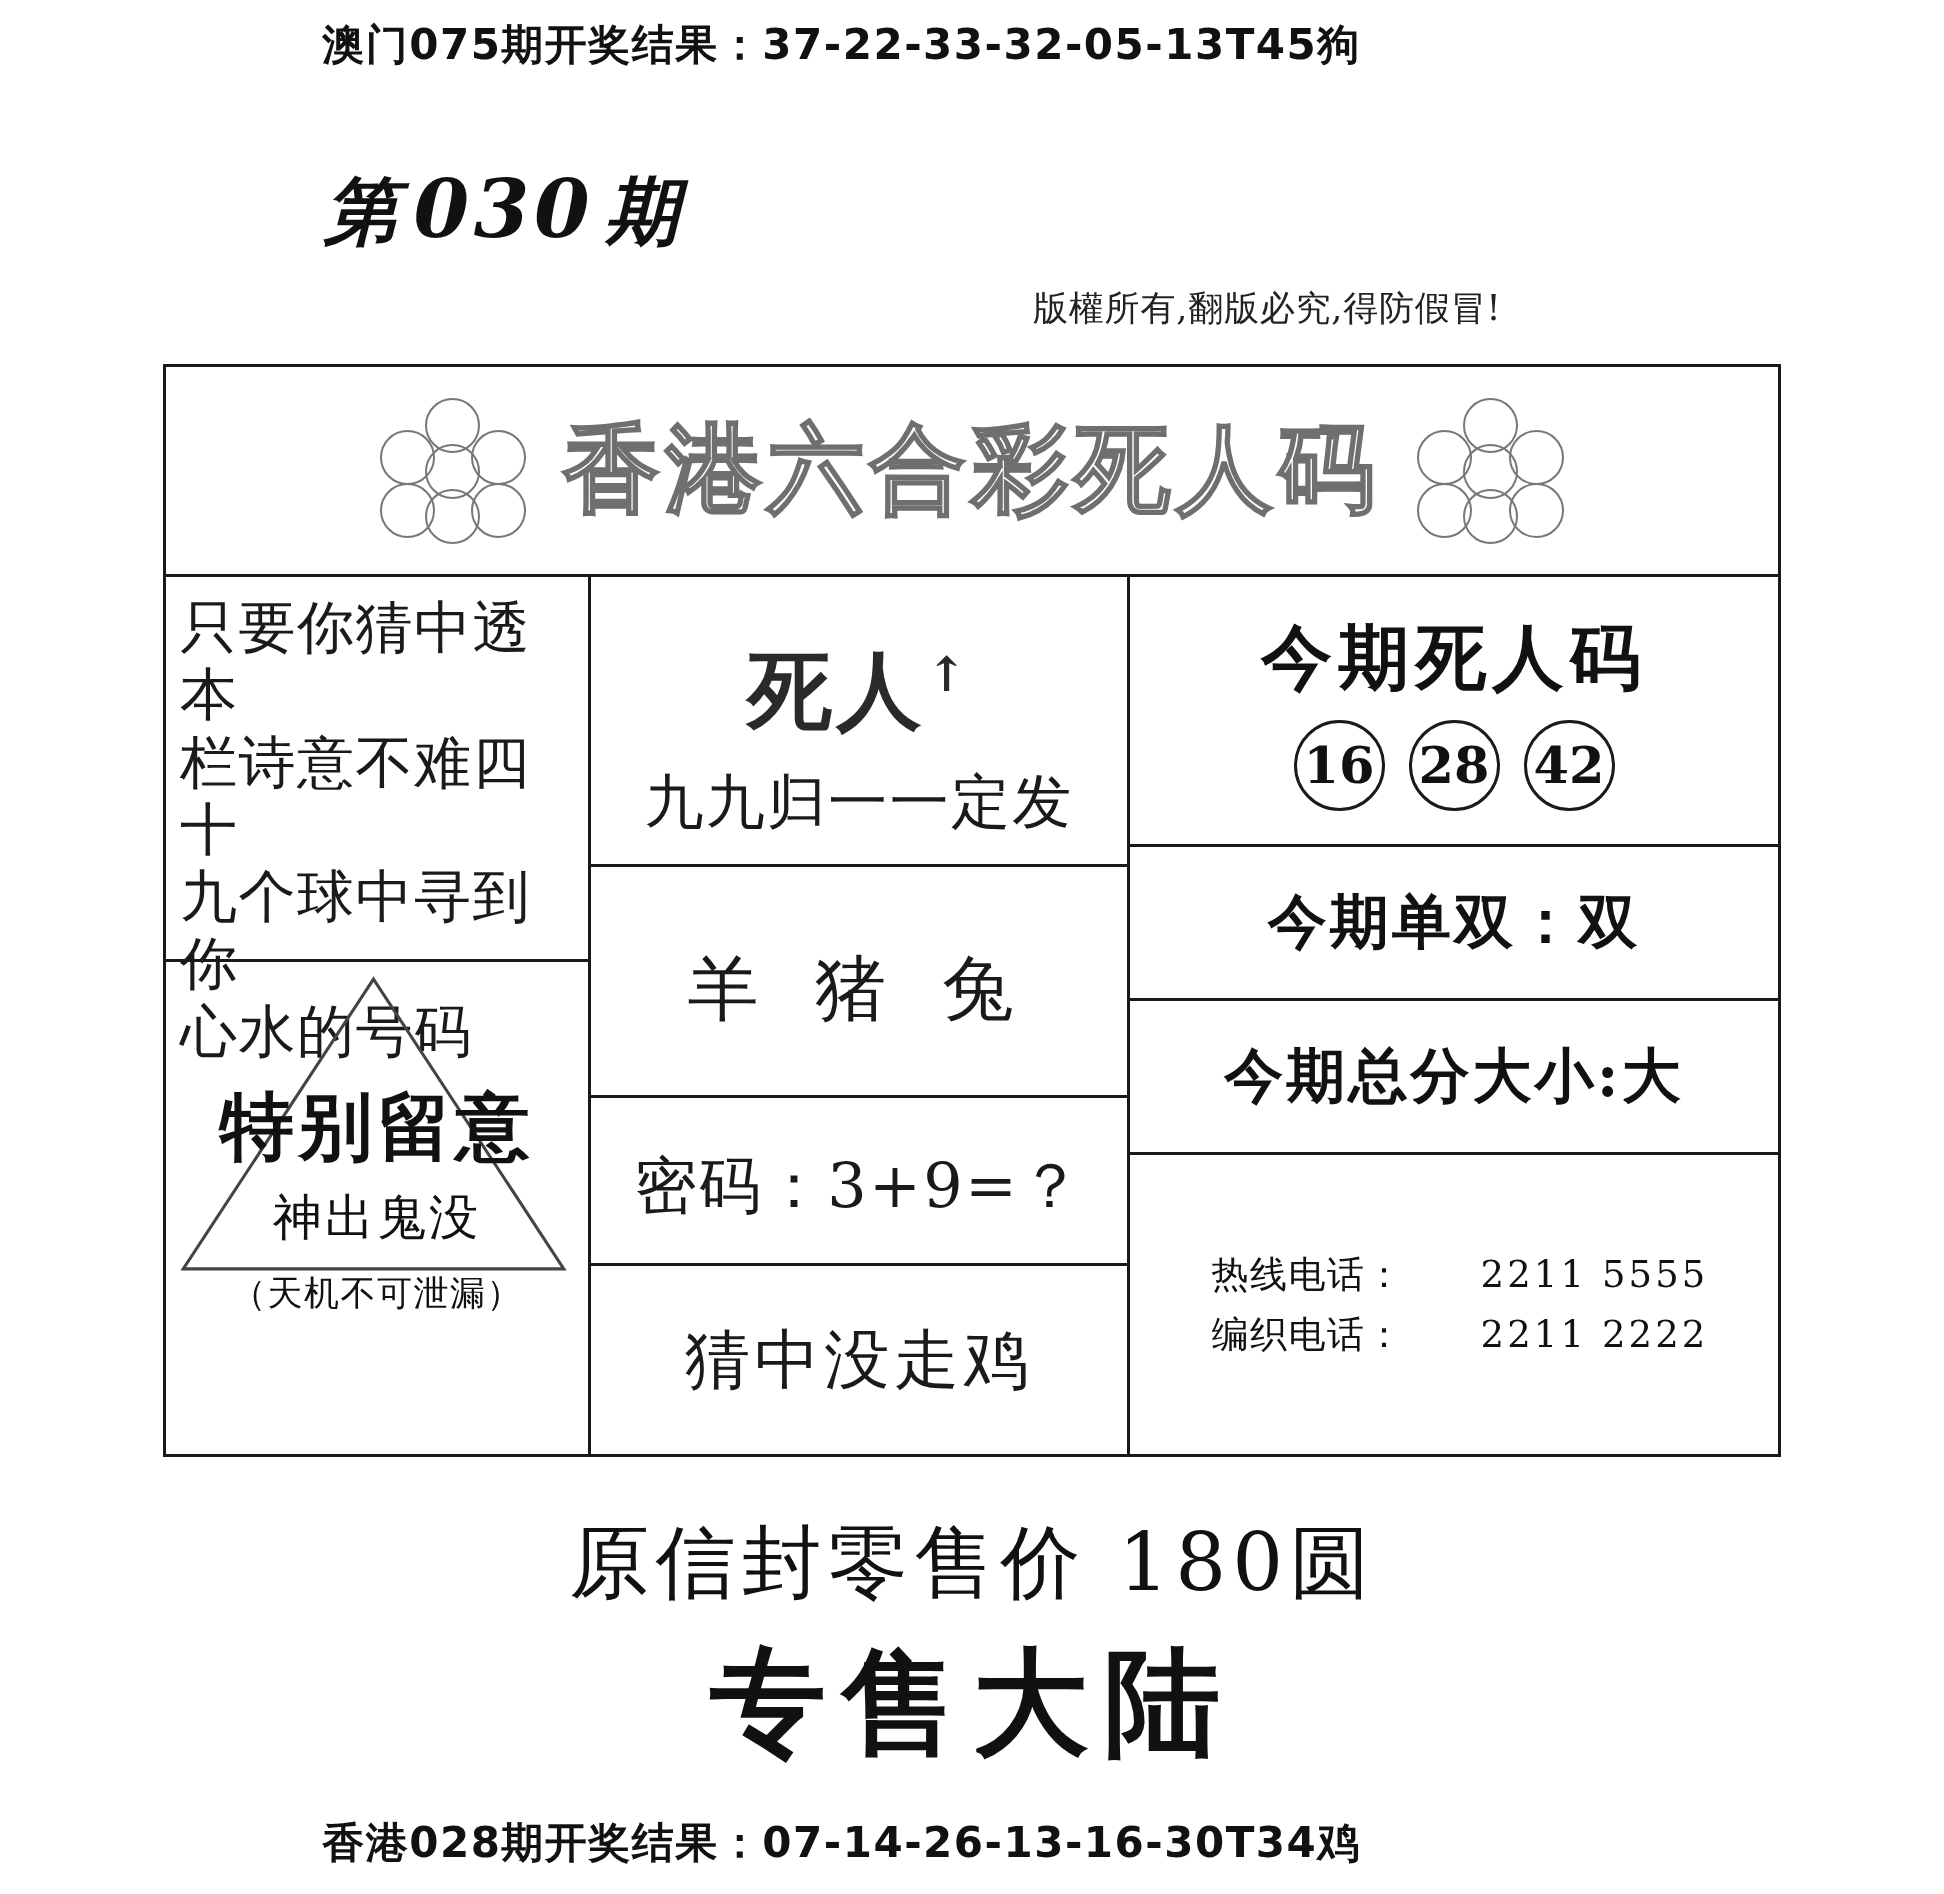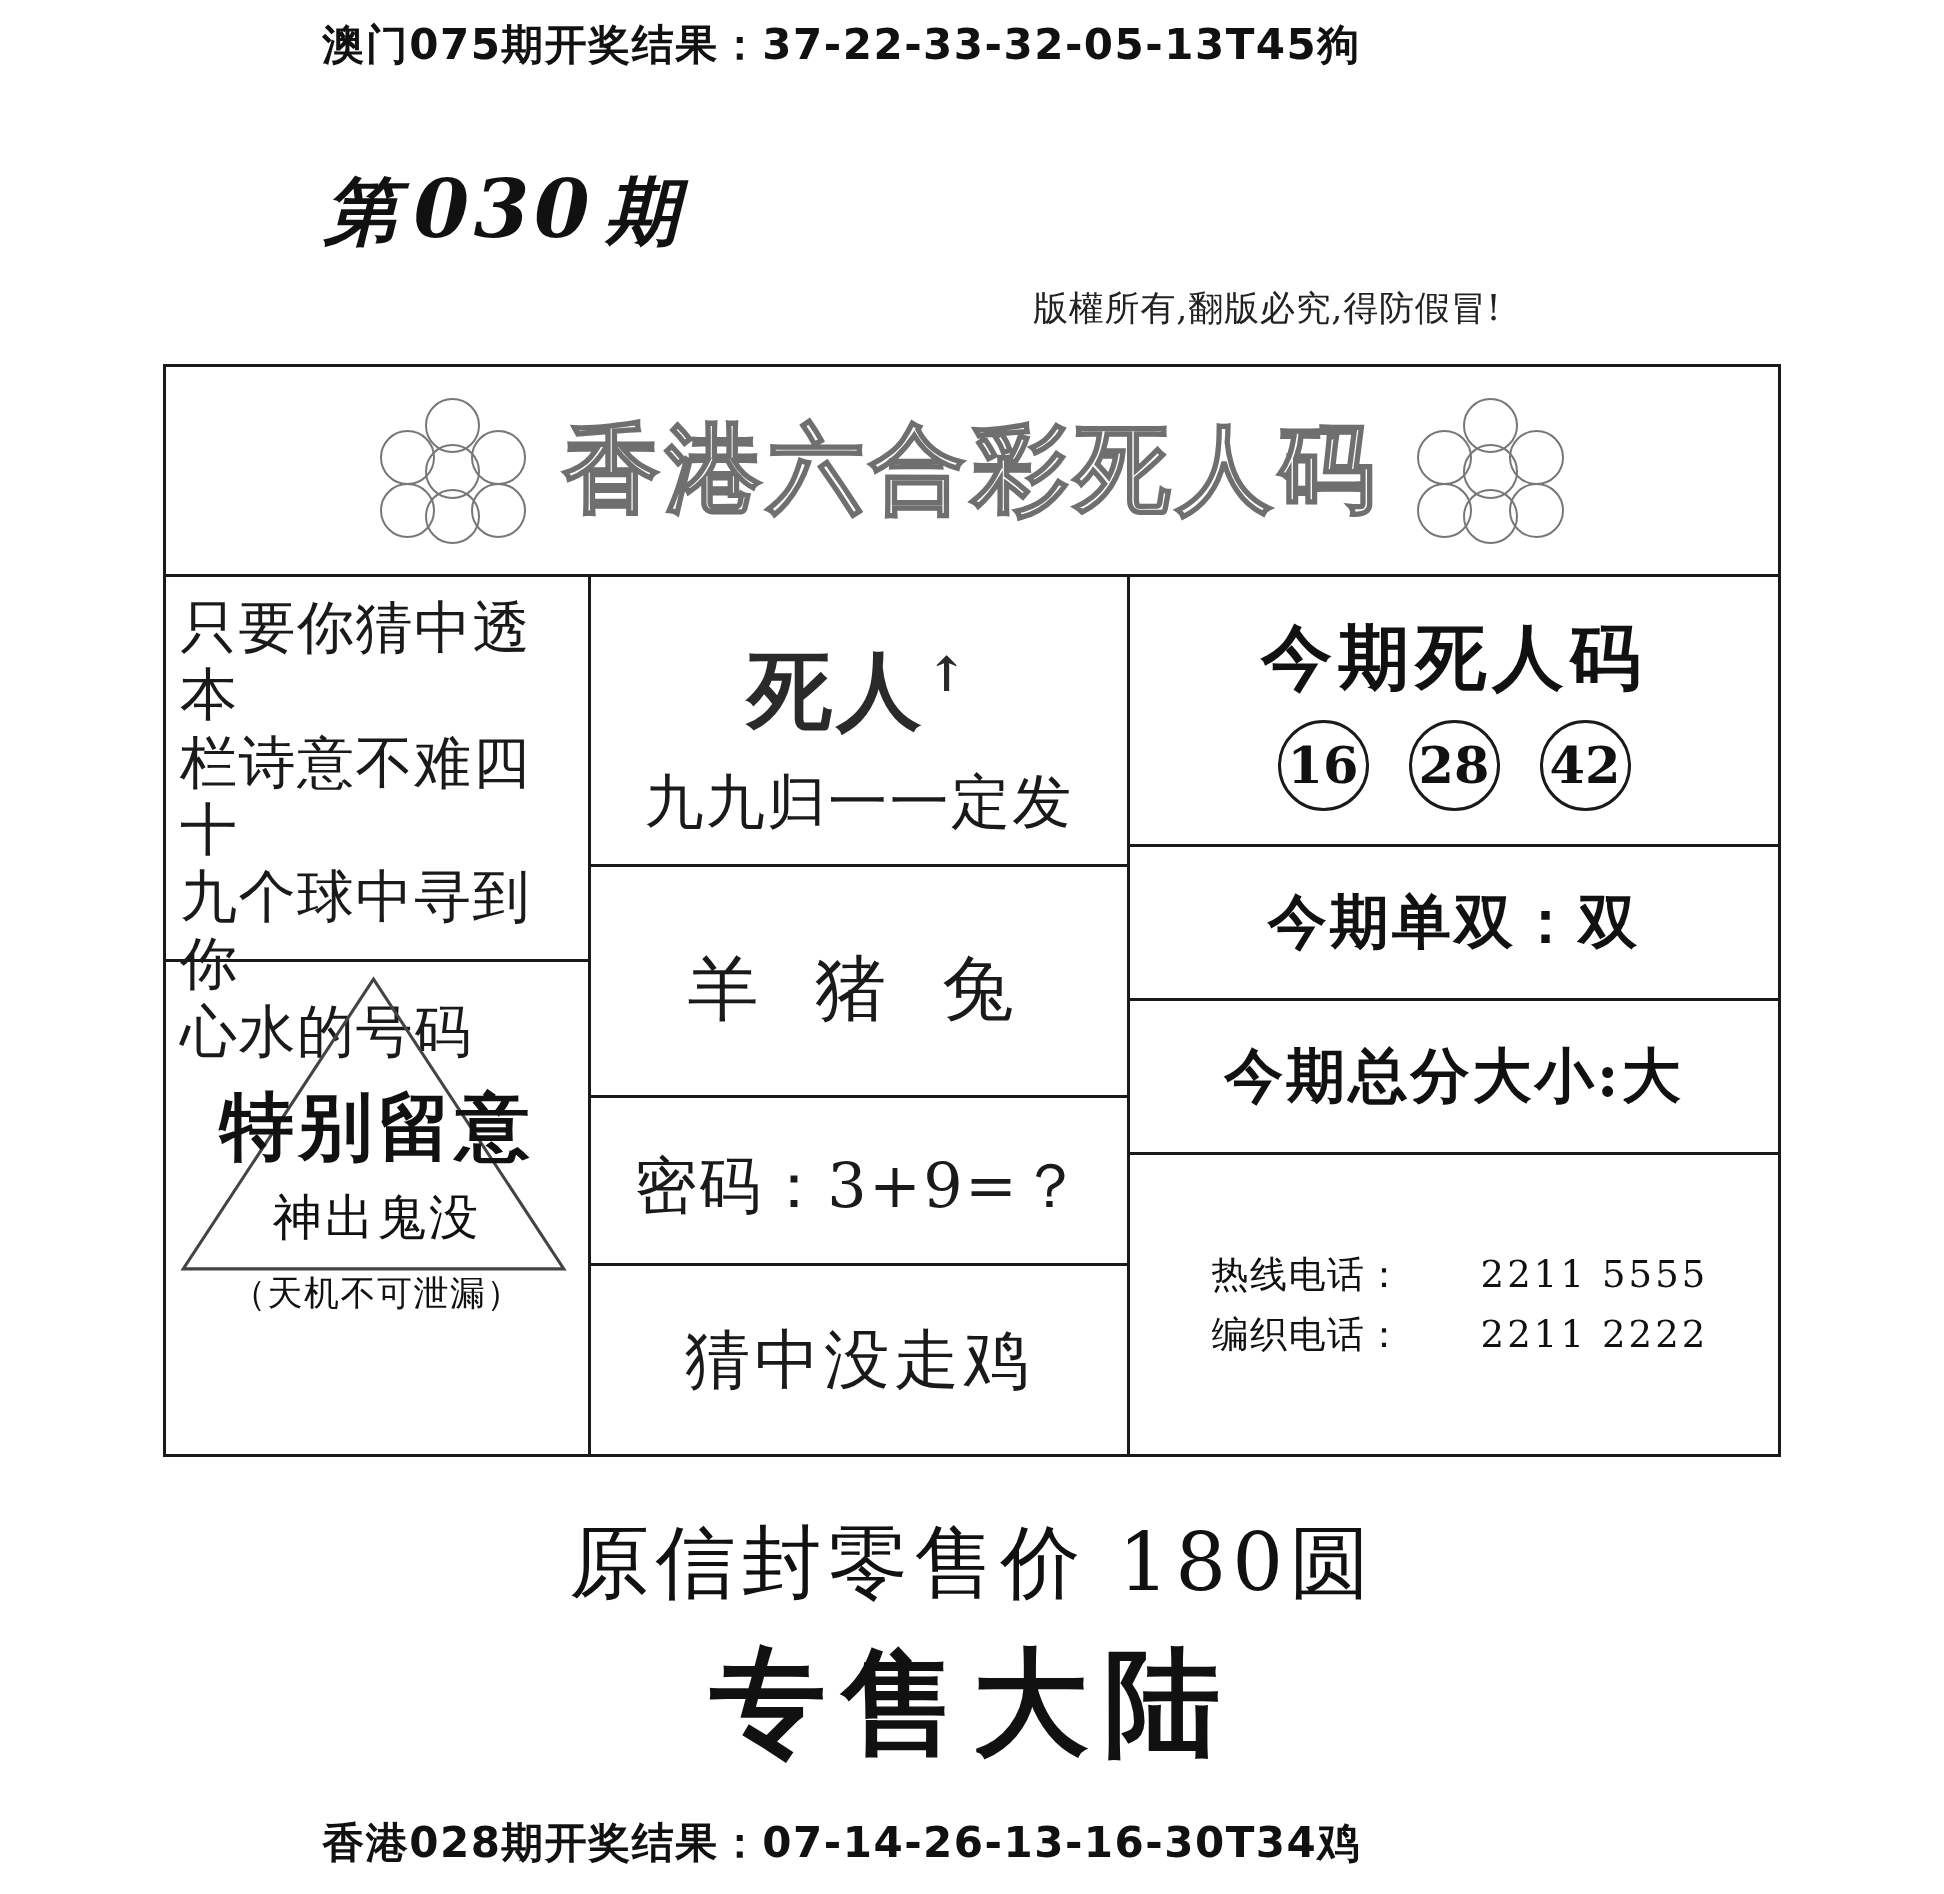--- a/index.html
+++ b/index.html
@@ -296,21 +296,21 @@
   .right-title {
     font-family: "DejaVu Serif", serif;
     font-weight: bold;
     font-size: 71px;
     letter-spacing: 6.2px;
     color: #111;
     margin-bottom: 14px;
   }
   .balls {
     display: flex;
-    gap: 40px;
+    gap: 24px;
   }
   .ball {
     width: 91px;
     height: 91px;
     border: 3.1px solid #1a1a1a;
     border-radius: 50%;
     display: flex;
     align-items: center;
     justify-content: center;
     font-family: "DejaVu Serif", serif;

